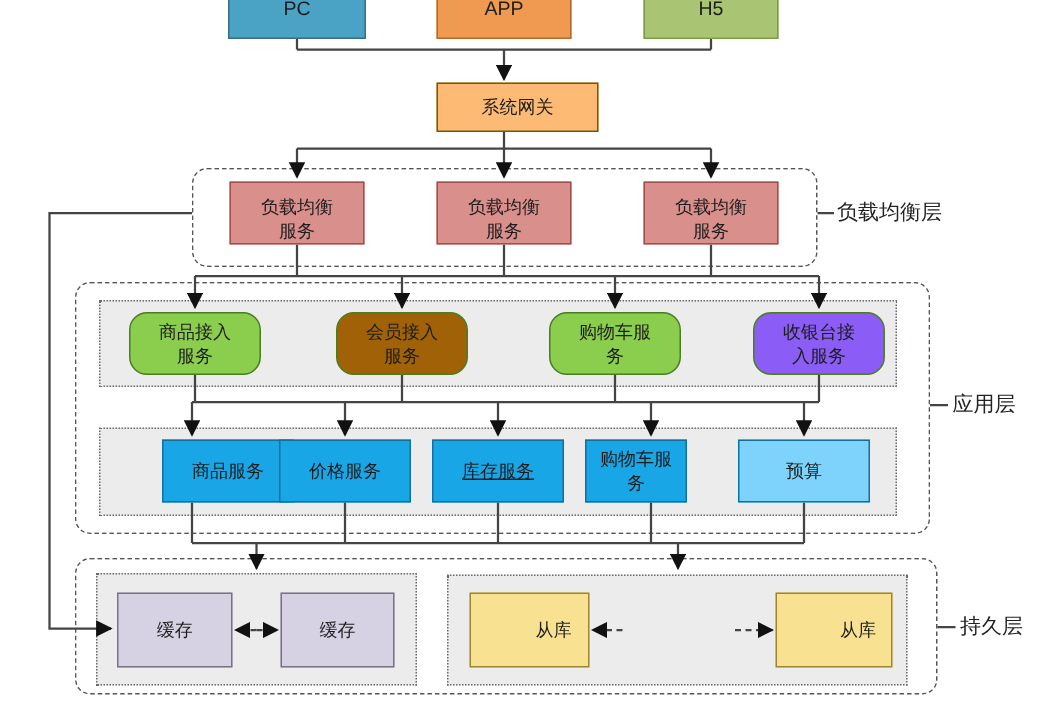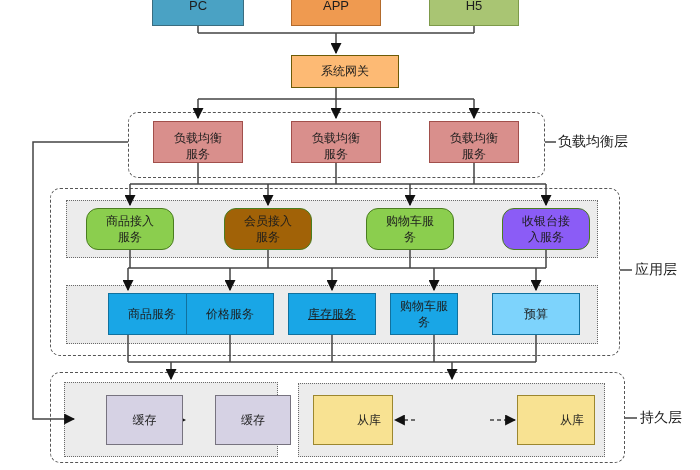--- a/index.html
+++ b/index.html
@@ -13,21 +13,21 @@
   .box span{display:inline-block;max-width:50px;line-height:1.35;}
   .client{font-size:13px;}
   .client span{max-width:80px;}
   .c-pc{border-color:#3a6d80;}
   .c-app{border-color:#b26a2c;}
   .c-h5{border-color:#7d9a4a;}
   .c-gw{border-color:#6d5b06;}
   .c-lb{border-color:#a14f4b;align-items:flex-end;}
   .c-as{border-color:#4a7d20;border-radius:12px;}
   .c-sv{border-color:#11719e;}
-  .c-ca{border-color:#77737f;margin-left:28px;}
+  .c-ca{border-color:#77737f;}
   .c-db{border-color:#9c872f;padding-left:32px;}
   .layer-label{position:absolute;font-size:14px;color:#222;transform:translateY(-50%);
                z-index:2;white-space:nowrap;}
   svg.wires{position:absolute;left:0;top:0;z-index:2;}
   .wire{fill:none;stroke:#444;stroke-width:1.5;}
   .wire.dash{stroke-dasharray:4 3;}
 </style>
 </head>
 <body>
 

